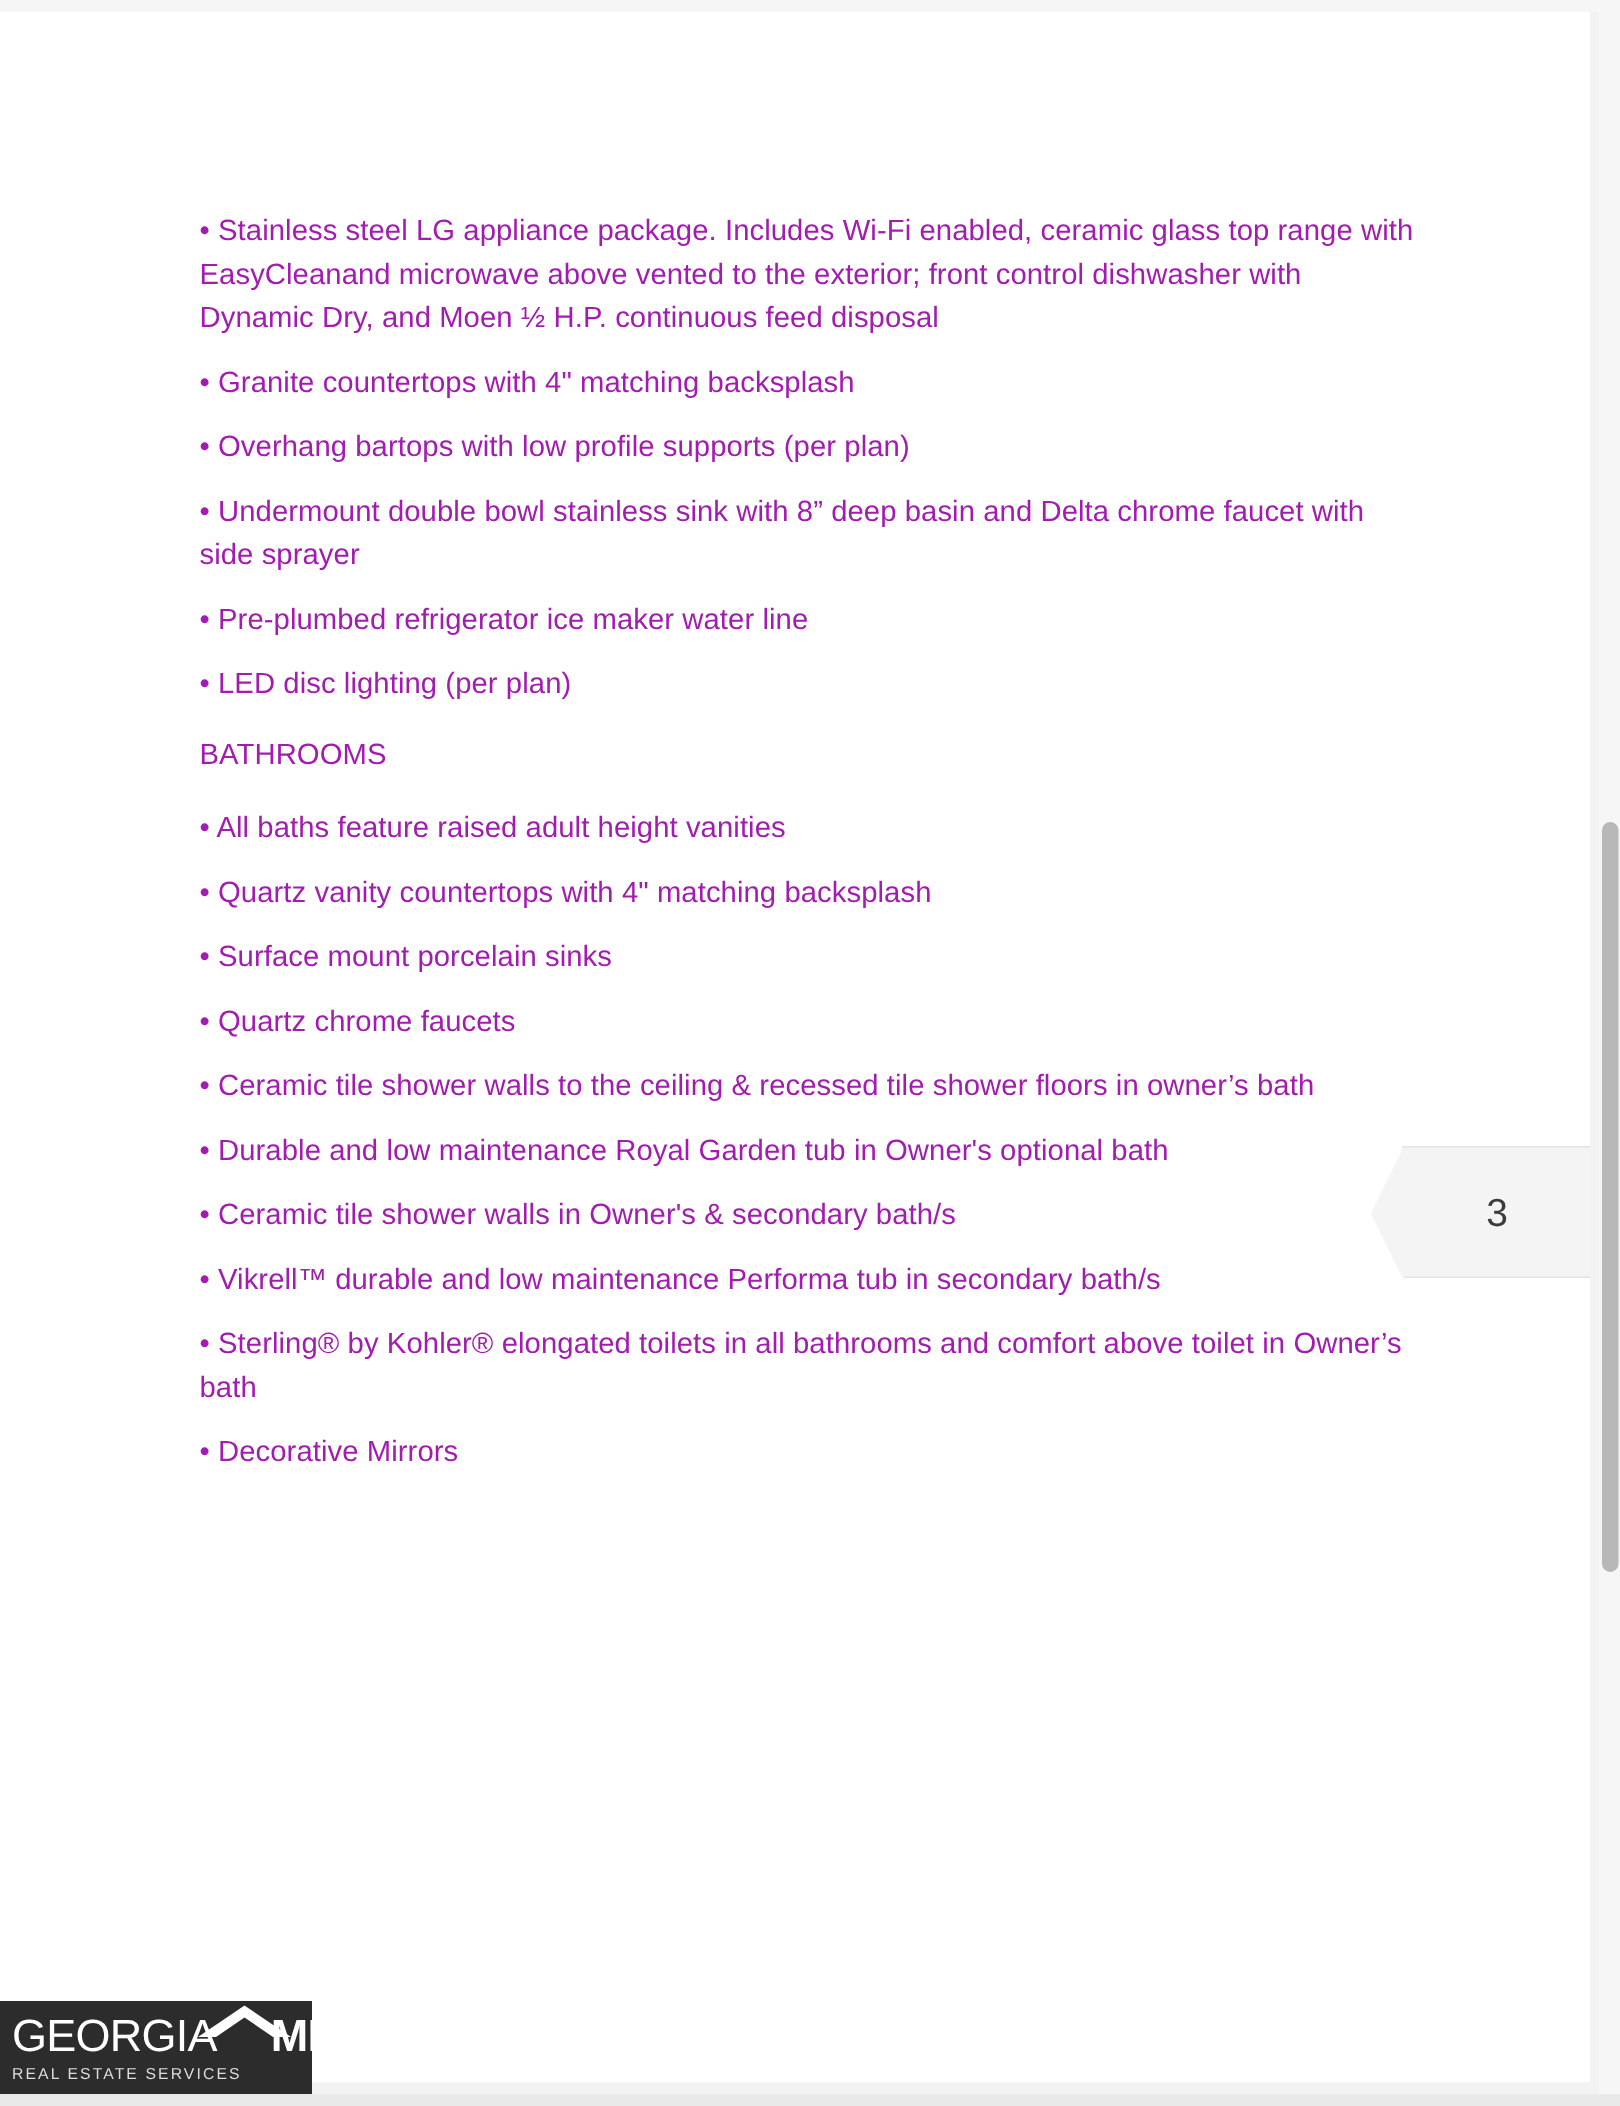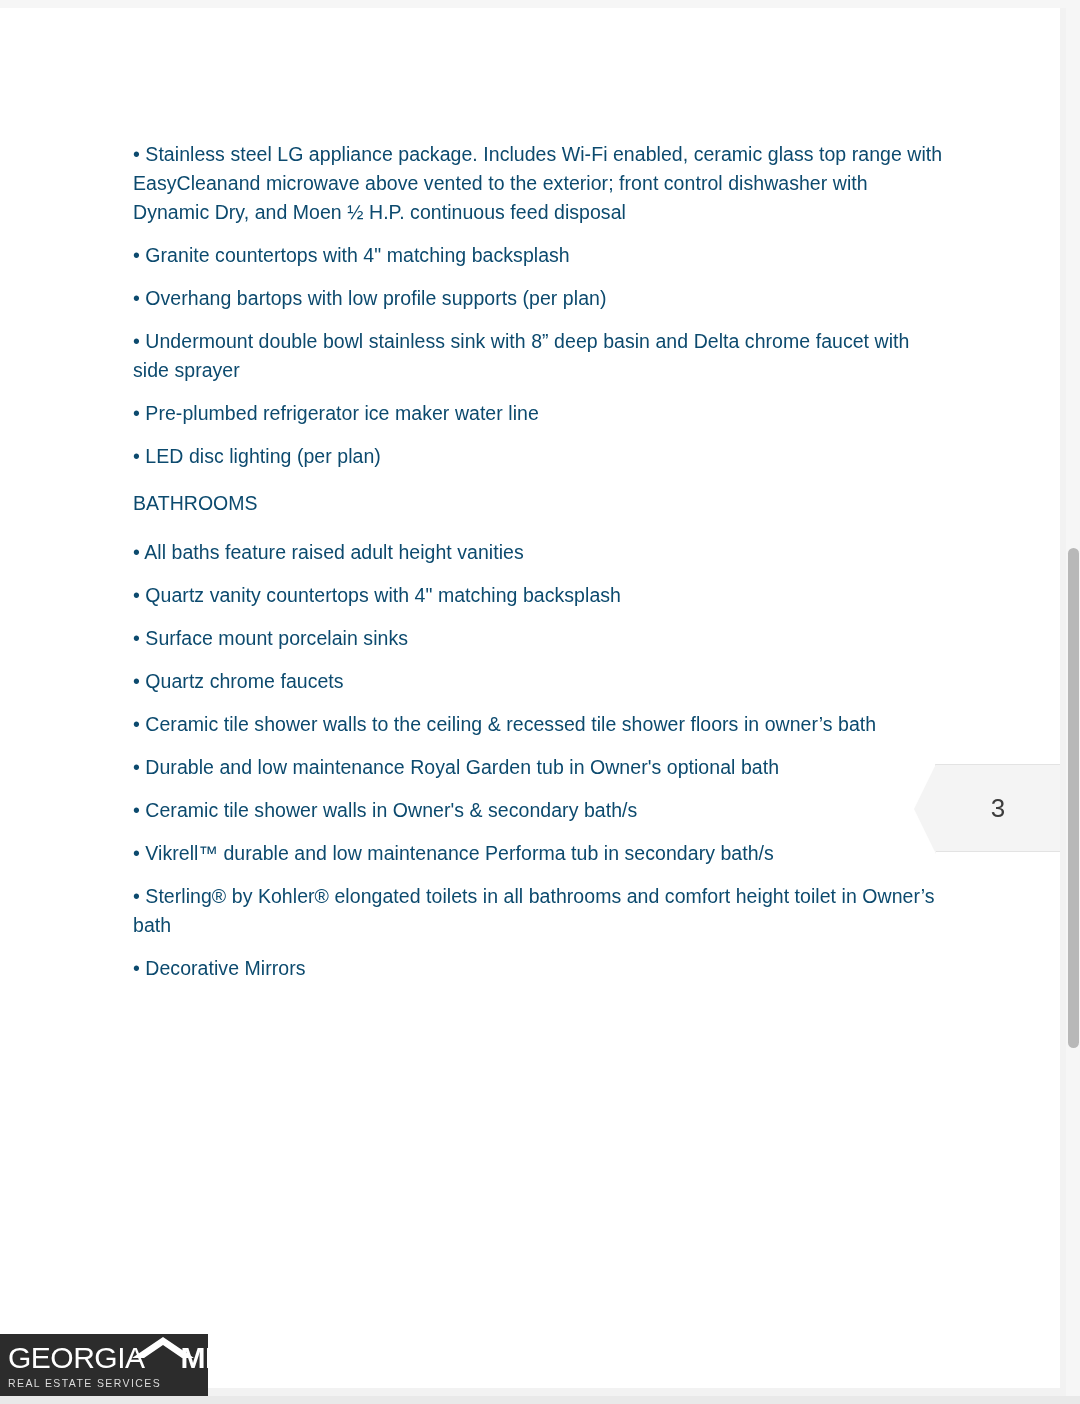--- a/index.html
+++ b/index.html
@@ -32,21 +32,21 @@
   }
   .page-content {
     position: absolute;
     left: 133px;
     top: 132px;
     width: 812px;
   }
   .doc-line {
     font-size: 19.5px;
     line-height: 29px;
-    color: #0c4a6e;
+    color: #a21caf;
     margin: 0 0 14px 0;
     letter-spacing: 0.05px;
   }
   .doc-line.heading {
     margin-top: 18px;
     margin-bottom: 20px;
   }
   .page-tag {
     position: absolute;
     right: 0;
@@ -182,21 +182,21 @@
       <p class="doc-line">• LED disc lighting (per plan)</p>
       <p class="doc-line heading">BATHROOMS</p>
       <p class="doc-line">• All baths feature raised adult height vanities</p>
       <p class="doc-line">• Quartz vanity countertops with 4" matching backsplash</p>
       <p class="doc-line">• Surface mount porcelain sinks</p>
       <p class="doc-line">• Quartz chrome faucets</p>
       <p class="doc-line">• Ceramic tile shower walls to the ceiling &amp; recessed tile shower floors in owner’s bath</p>
       <p class="doc-line">• Durable and low maintenance Royal Garden tub in Owner's optional bath</p>
       <p class="doc-line">• Ceramic tile shower walls in Owner's &amp; secondary bath/s</p>
       <p class="doc-line">• Vikrell™ durable and low maintenance Performa tub in secondary bath/s</p>
-      <p class="doc-line">• Sterling® by Kohler® elongated toilets in all bathrooms and comfort height toilet in Owner’s bath</p>
+      <p class="doc-line">• Sterling® by Kohler® elongated toilets in all bathrooms and comfort above toilet in Owner’s bath</p>
       <p class="doc-line">• Decorative Mirrors</p>
     </div>
 
     <div class="page-tag">3</div>
   </div>
 
   <div class="scrollbar-track">
     <div class="scrollbar-thumb"></div>
   </div>
 

